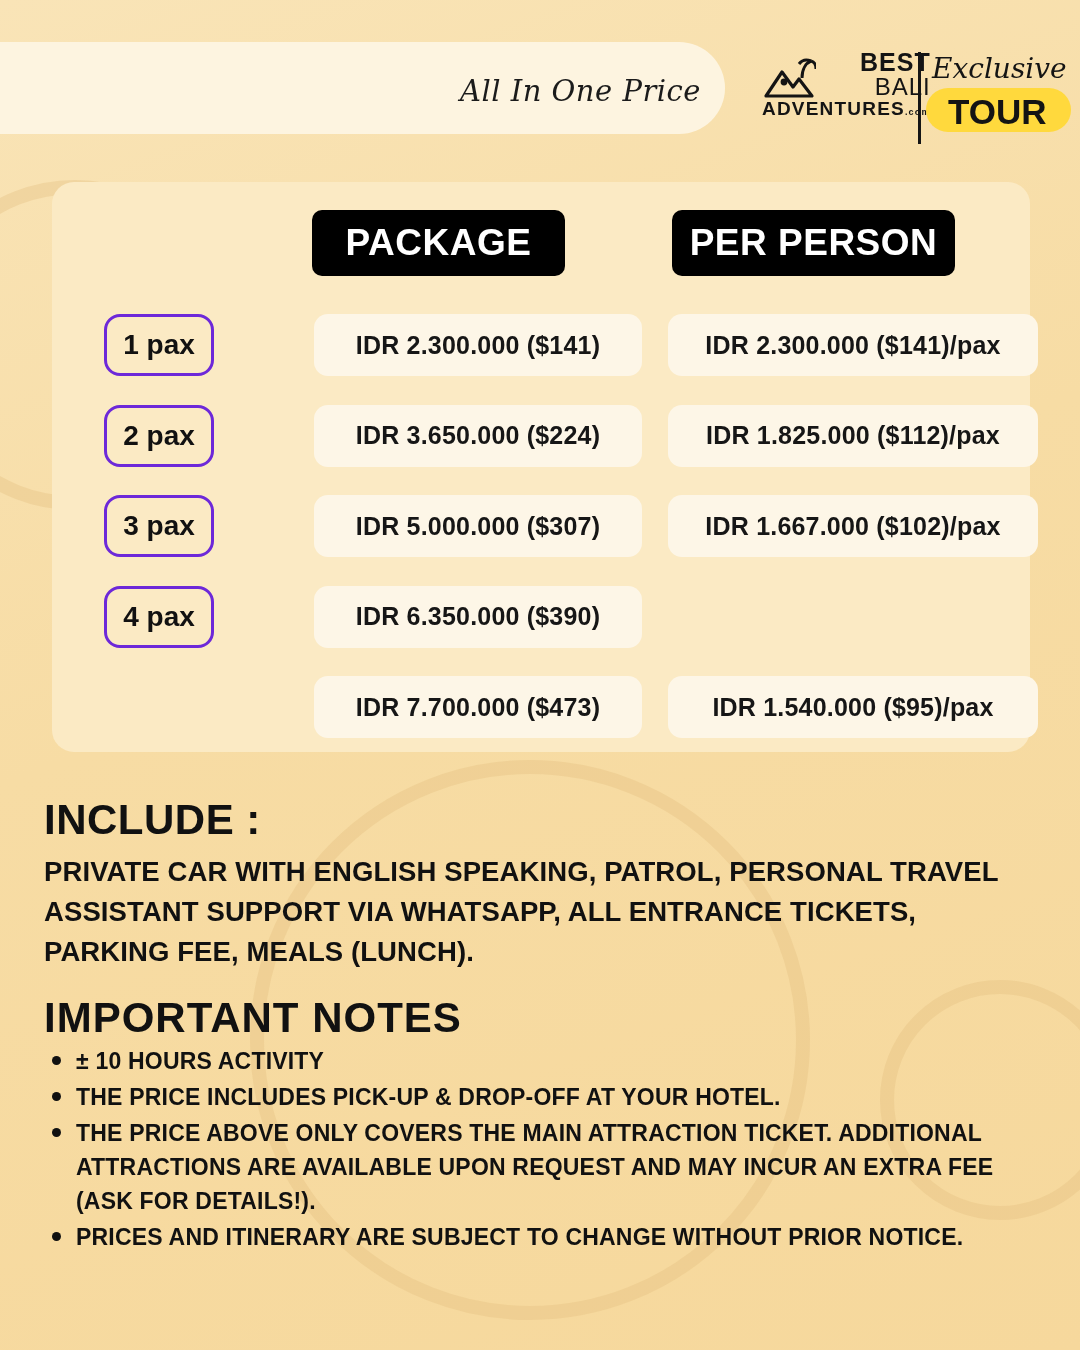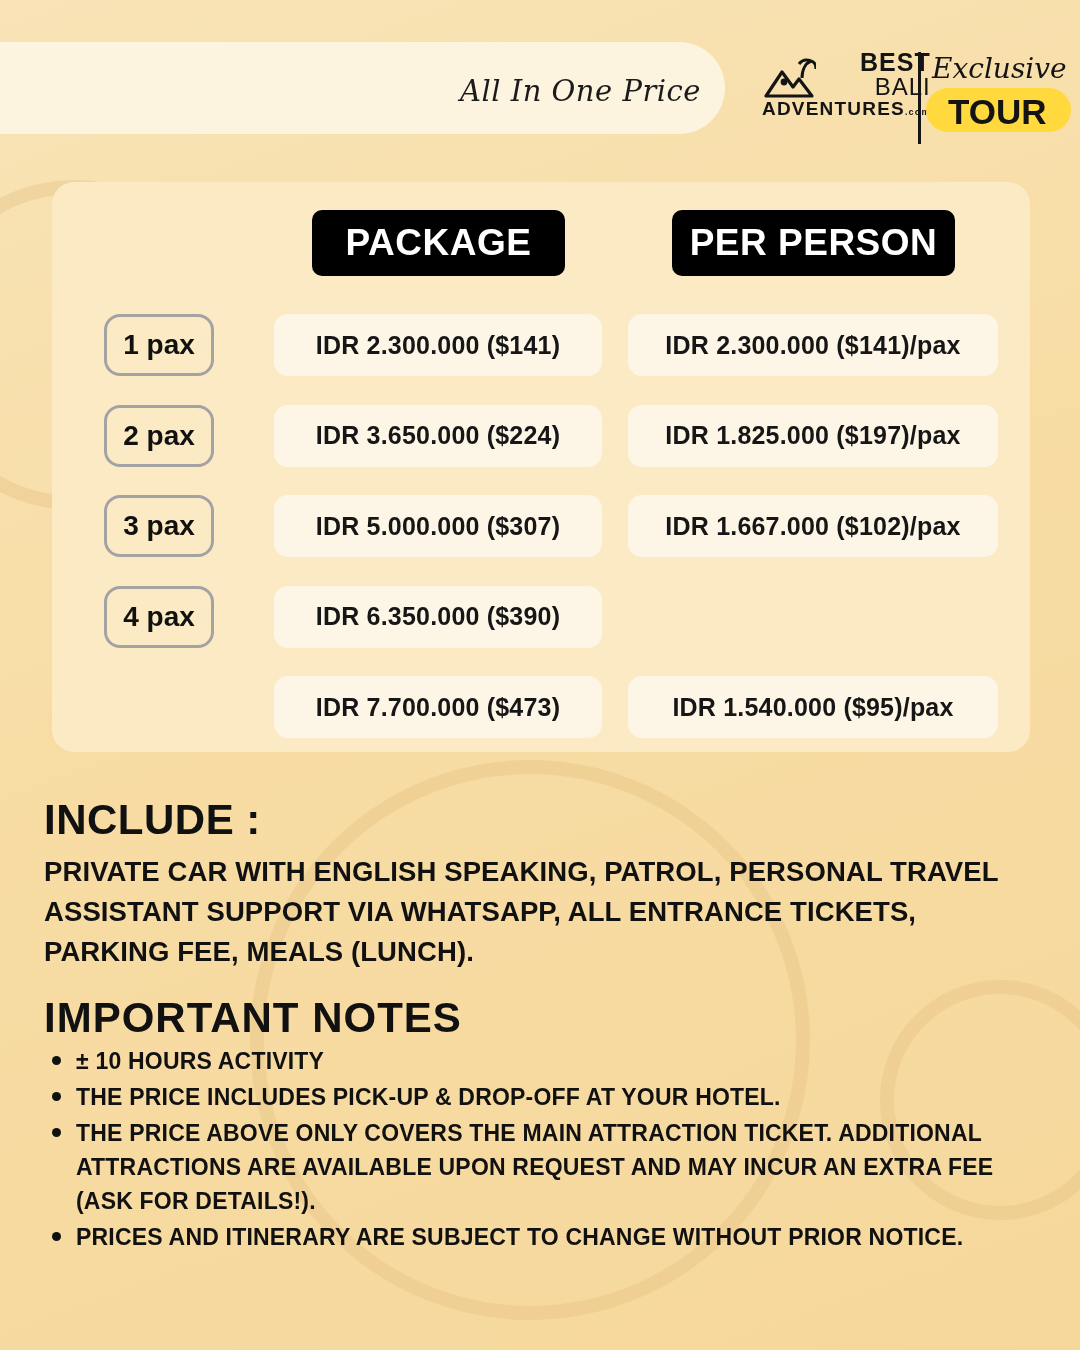--- a/index.html
+++ b/index.html
@@ -153,21 +153,21 @@
   .head-person  { left: 620px; width: 283px; }
 
   .rows { position: absolute; top: 128px; left: 0; width: 100%; }
   .row { position: relative; height: 90.5px; }
   .pax-box {
     position: absolute;
     left: 52px;
     top: 4px;
     width: 110px;
     height: 62px;
-    border: 3px solid #a3a3a3;
+    border: 3px solid #6d28d9;
     border-radius: 16px;
     display: flex;
     align-items: center;
     justify-content: center;
     font-size: 28px;
     font-weight: 700;
     color: #111;
     background: transparent;
   }
   .cell {
@@ -176,20 +176,21 @@
     height: 62px;
     background: #fdf6e7;
     border-radius: 14px;
     display: flex;
     align-items: center;
     justify-content: center;
     font-size: 25px;
     font-weight: 700;
     color: #161616;
     letter-spacing: 0.2px;
+    margin-left: 40px;
   }
   .cell-package { left: 222px; width: 328px; }
   .cell-person  { left: 576px; width: 370px; }
 
   
   .include-title {
     position: absolute;
     left: 44px;
     top: 796px;
     font-size: 42px;
@@ -287,21 +288,21 @@
 
     <div class="rows">
       <div class="row">
         <div class="pax-box">1 pax</div>
         <div class="cell cell-package">IDR  2.300.000 ($141)</div>
         <div class="cell cell-person">IDR 2.300.000 ($141)/pax</div>
       </div>
       <div class="row">
         <div class="pax-box">2 pax</div>
         <div class="cell cell-package">IDR  3.650.000 ($224)</div>
-        <div class="cell cell-person">IDR 1.825.000 ($197)/pax</div>
+        <div class="cell cell-person">IDR 1.825.000 ($112)/pax</div>
       </div>
       <div class="row">
         <div class="pax-box">3 pax</div>
         <div class="cell cell-package">IDR  5.000.000 ($307)</div>
         <div class="cell cell-person">IDR 1.667.000 ($102)/pax</div>
       </div>
       <div class="row">
         <div class="pax-box">4 pax</div>
         <div class="cell cell-package">IDR  6.350.000 ($390)</div>
       </div>

